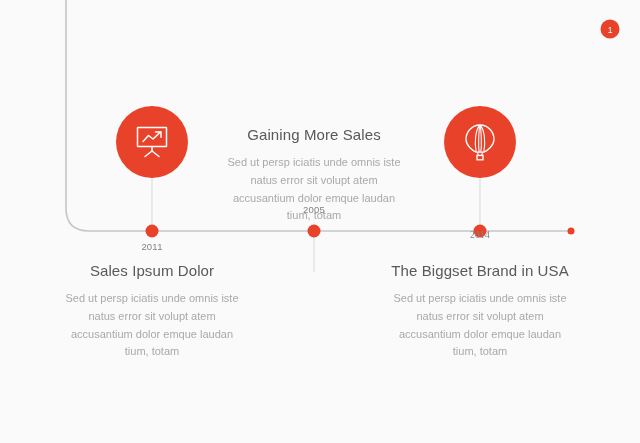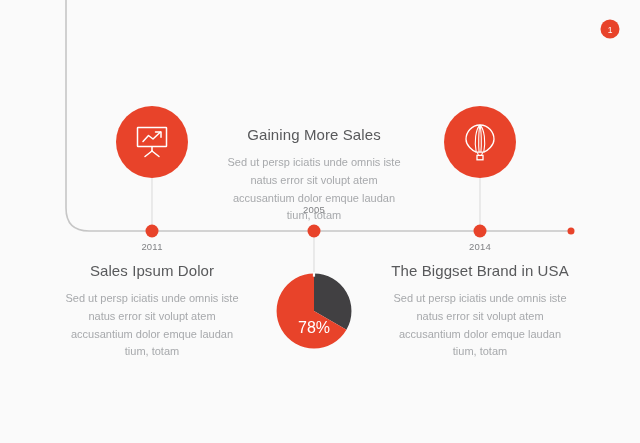--- a/index.html
+++ b/index.html
@@ -102,47 +102,36 @@
     <p class="title">Sales Ipsum Dolor</p>
     <p class="body">Sed ut persp iciatis unde omnis iste natus error sit volupt atem accusantium dolor emque laudan tium, totam</p>
   </div>
 
   <div class="block" style="left:314px;top:126px;">
     <p class="title">Gaining More Sales</p>
     <p class="body">Sed ut persp iciatis unde omnis iste natus error sit volupt atem accusantium dolor emque laudan tium, totam</p>
   </div>
   <div class="year" style="left:314px;top:204px;">2005</div>
 
-  <div class="pie-wrap" style="left:314px;top:311px;">
-    <svg viewBox="0 0 100 100" width="78" height="78">
-
-      <path d="M50,50 L50,2 A48,48 0 0,1 91.6,74 Z" fill="#414042"></path>
-
-      <path d="M50,50 L91.6,74 A48,48 0 1,1 50,2 Z" fill="#e8432a"></path>
-
-      <rect x="48.6" y="0" width="2.8" height="6" fill="#fafafa"></rect>
-    </svg>
-    <div class="pie-label">78%</div>
-  </div>
 
   <div class="icon-circle" style="left:480px;top:142px;">
     <span>
       <svg width="34" height="38" viewBox="0 0 34 38">
         <path d="M17,2 C25.5,2 31,9.2 31,16.2 C31,22.6 24.5,27.6 20.8,29.2 L13.2,29.2 C9.5,27.6 3,22.6 3,16.2 C3,9.2 8.5,2 17,2 Z" fill="none" stroke="#ffffff" stroke-width="1.3"></path>
         <path d="M17,2 C12.6,6.5 11.1,18.5 13.2,29.2" fill="none" stroke="#ffffff" stroke-width="1.1"></path>
         <path d="M17,2 C21.4,6.5 22.9,18.5 20.8,29.2" fill="none" stroke="#ffffff" stroke-width="1.1"></path>
         <path d="M17,2 C15.6,8 15.3,22 16.1,29.2" fill="none" stroke="#ffffff" stroke-width="1.1"></path>
         <path d="M17,2 C18.4,8 18.7,22 17.9,29.2" fill="none" stroke="#ffffff" stroke-width="1.1"></path>
         <line x1="14.3" y1="29.4" x2="15.6" y2="32.6" stroke="#ffffff" stroke-width="1.1"></line>
         <line x1="19.7" y1="29.4" x2="18.4" y2="32.6" stroke="#ffffff" stroke-width="1.1"></line>
         <rect x="14" y="32.4" width="6" height="4.4" fill="none" stroke="#ffffff" stroke-width="1.3"></rect>
       </svg>
     </span>
   </div>
-  <div class="year" style="left:480px;top:241px;">2014</div>
+  <div class="year" style="left:480px;top:230px;font-family:Liberation Serif, serif;">2014</div>
   <div class="block" style="left:480px;top:262px;">
     <p class="title">The Biggset Brand in USA</p>
     <p class="body">Sed ut persp iciatis unde omnis iste natus error sit volupt atem accusantium dolor emque laudan tium, totam</p>
   </div>
 
   <div class="page-badge" style="left:610px;top:29px;">1</div>
 
 </div>
 
 </body></html>

